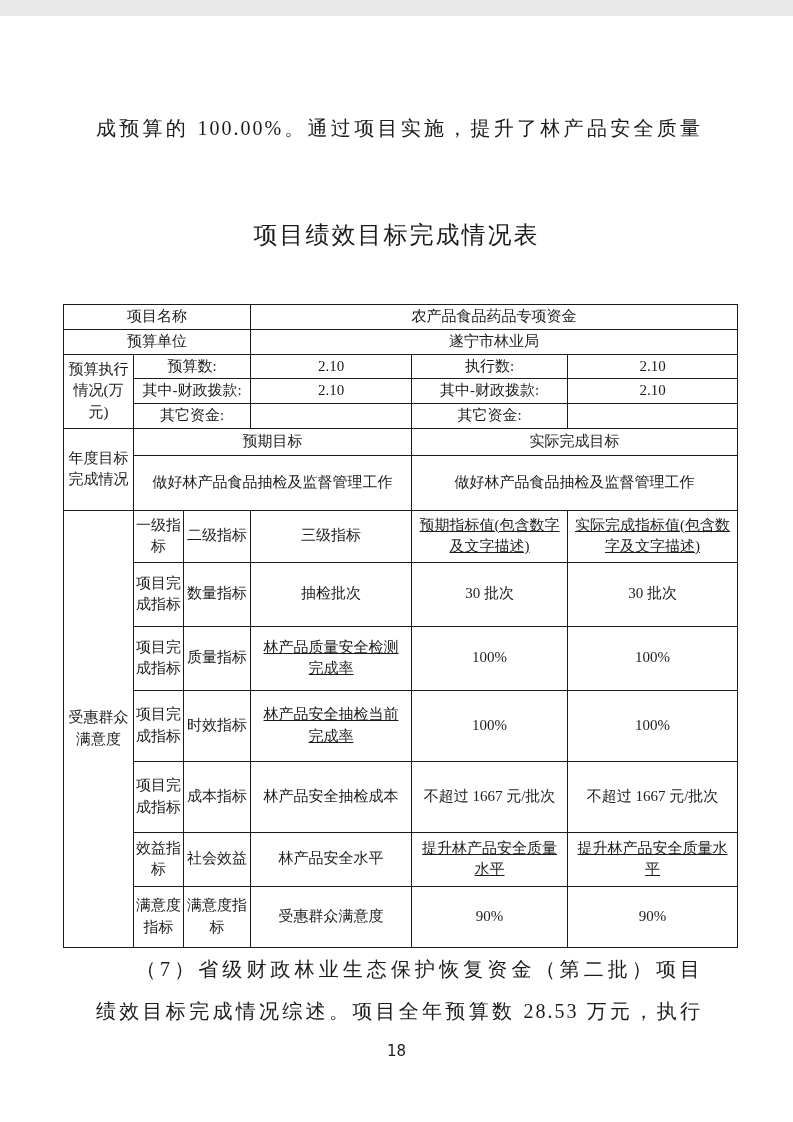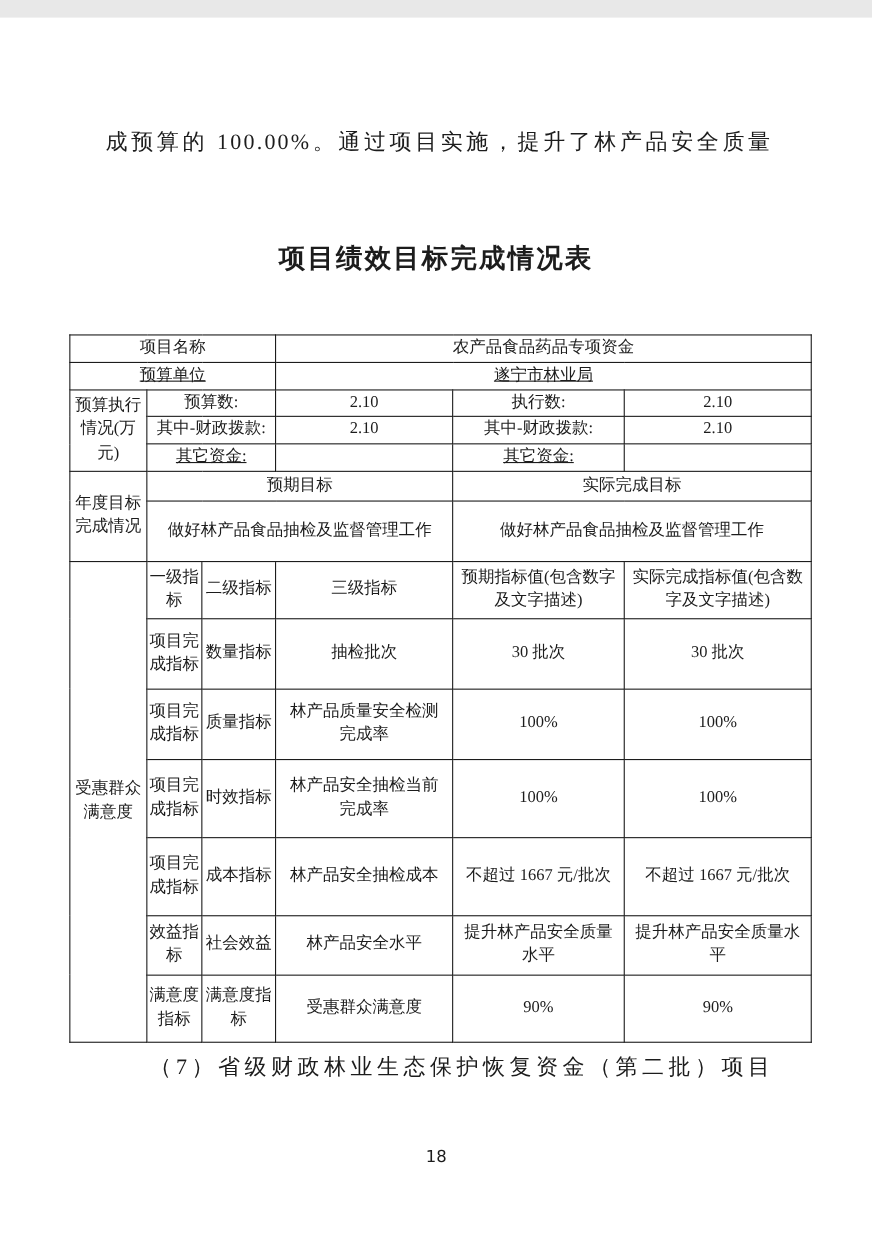--- a/index.html
+++ b/index.html
@@ -26,21 +26,21 @@
     text-align: justify;
     text-align-last: justify;
   }
   #doc-title {
     position: absolute;
     top: 203px;
     left: 0;
     width: 100%;
     text-align: center;
     font-family: "Liberation Sans", "DejaVu Sans", sans-serif;
-    font-weight: 700;
+    font-weight: 400;
     font-size: 24px;
     letter-spacing: 2px;
   }
   #doc-subtitle {
     position: absolute;
     top: 249px;
     left: 0;
     width: 100%;
     text-align: center;
     font-size: 21px;
@@ -57,23 +57,23 @@
     line-height: 1.45;
   }
   #perf-table td {
     border: 1px solid #1c1c1c;
     text-align: center;
     vertical-align: middle;
     padding: 1px 2px;
     word-break: break-all;
     overflow: hidden;
   }
-  #perf-table td.pad-lr { padding-left: 7px; padding-right: 7px; }
+  #perf-table td.pad-lr { padding-left: 7px; padding-right: 7px; text-decoration: underline; }
   tr.h23 { height: 23px; }
-  tr.h22 { height: 22px; text-decoration: underline; }
+  tr.h22 { height: 22px; }
   tr.h27 { height: 27px; }
   tr.h55 { height: 55px; }
   tr.h52 { height: 52px; }
   tr.h64 { height: 64px; }
   tr.h71 { height: 71px; }
   tr.h54 { height: 54px; }
   tr.h61 { height: 61px; }
   #page-number {
     position: absolute;
     top: 1026px;
@@ -186,16 +186,17 @@
         <td>满意度指标</td>
         <td>满意度指标</td>
         <td>受惠群众满意度</td>
         <td>90%</td>
         <td>90%</td>
       </tr>
     </tbody>
   </table>
 
   <div class="body-line justified" style="top:940px; left:136px; width:566px;">（7）省级财政林业生态保护恢复资金（第二批）项目</div>
+  <div class="body-line justified" style="top:982px; left:96px; width:606px;">绩效目标完成情况综述。项目全年预算数 28.53 万元，执行</div>
 
   <div id="page-number">18</div>
 
 </div>
 
 </body></html>

